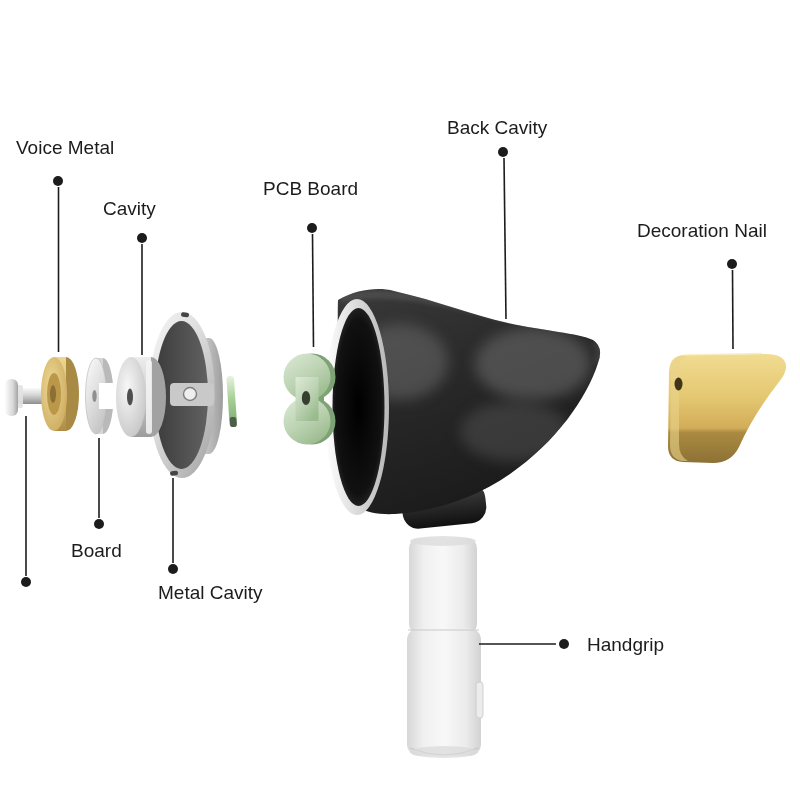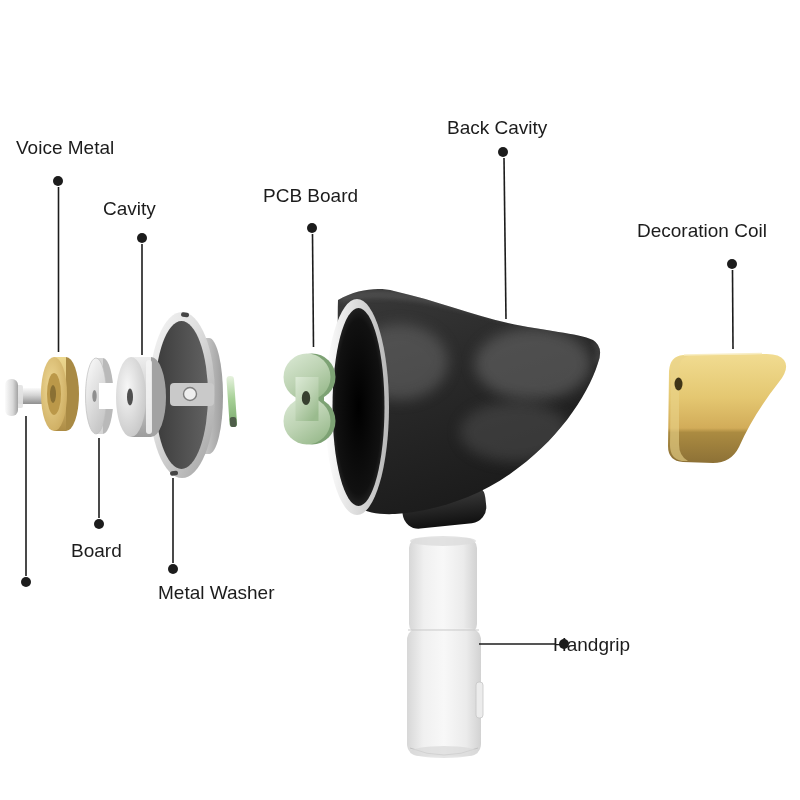--- a/index.html
+++ b/index.html
@@ -227,20 +227,20 @@
     <ellipse cx="151" cy="397" rx="15" ry="40" fill="#a2a2a2"></ellipse>
     <rect x="131" y="357" width="20" height="80" fill="url(#magWall)"></rect>
     <rect x="146" y="360" width="6" height="74" rx="3" fill="#f4f4f4" opacity="0.85"></rect>
     <ellipse cx="131" cy="397" rx="15" ry="40" fill="url(#magFace)"></ellipse>
     <ellipse cx="130" cy="397" rx="3" ry="8.5" fill="#4f4f4f"></ellipse>
   </g>
 </svg>
 
 <div class="label" style="left:16px;top:137px">Voice Metal</div>
 <div class="label" style="left:103px;top:198px">Cavity</div>
-<div class="label" style="left:263px;top:185px">PCB Board</div>
+<div class="label" style="left:263px;top:178px">PCB Board</div>
 <div class="label" style="left:447px;top:117px">Back Cavity</div>
-<div class="label" style="left:637px;top:220px">Decoration Coil</div>
+<div class="label" style="left:637px;top:220px">Decoration Nail</div>
 <div class="label" style="left:71px;top:540px">Board</div>
-<div class="label" style="left:158px;top:582px">Metal Washer</div>
-<div class="label" style="left:553px;top:634px">Handgrip</div>
+<div class="label" style="left:158px;top:582px">Metal Cavity</div>
+<div class="label" style="left:587px;top:634px">Handgrip</div>
 
 </div>
 
 </body></html>

